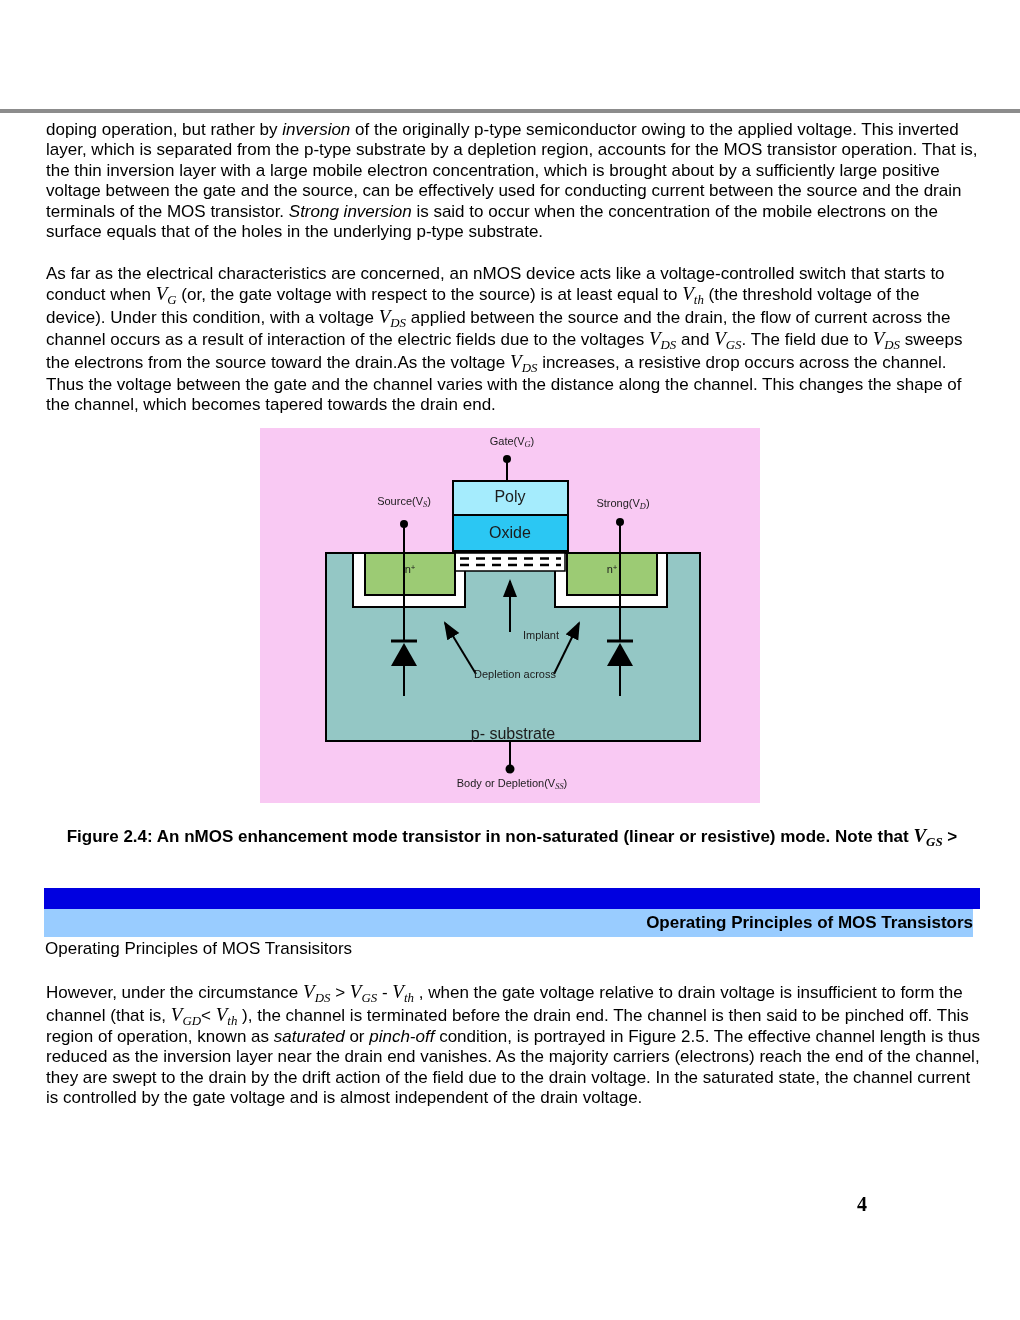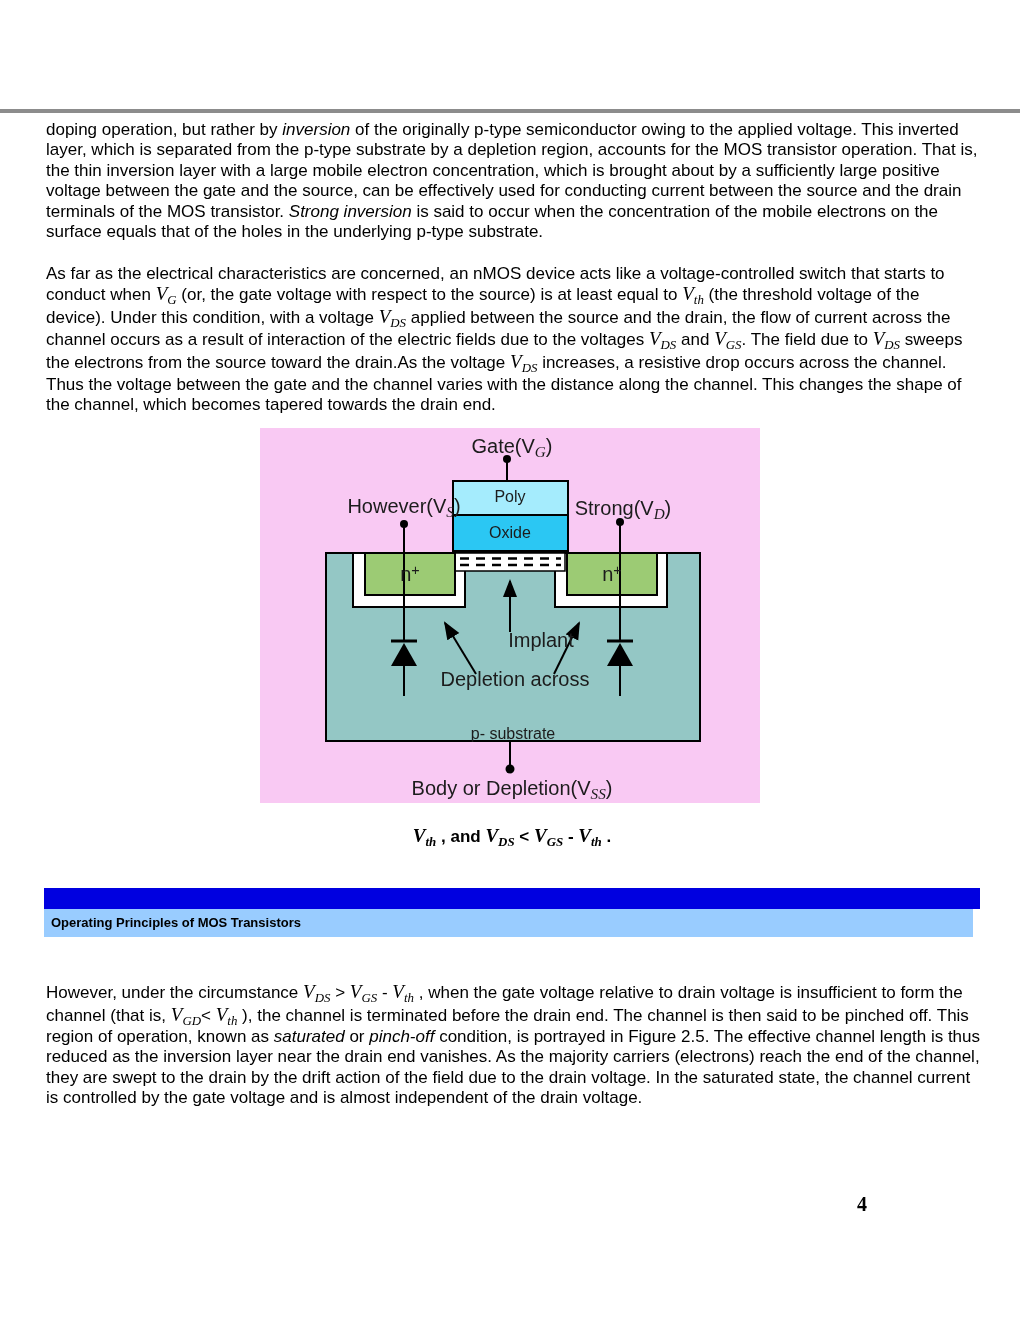--- a/index.html
+++ b/index.html
@@ -15,29 +15,29 @@
   .sg-n{}
   .sg-i{font-style:italic;margin-top:48px;}
   .sg-v{font-family:"Liberation Serif",serif;font-style:italic;font-size:1.12em;line-height:1;}
   .sg-sub{font-family:"Liberation Serif",serif;font-style:italic;font-size:0.76em;
           vertical-align:-0.28em;line-height:1;}
   .sg-sup{font-size:0.72em;vertical-align:0.4em;line-height:1;}
   
   #figure{position:absolute;left:260px;top:428px;width:500px;height:375px;}
   #figure svg{position:absolute;left:0;top:0;}
   .figlabel{position:absolute;transform:translateX(-50%);white-space:nowrap;
-            font-size:20px;color:#1c1c1c;}
+            font-size:11px;color:#1c1c1c;}
   .figlabel.big{font-size:16px;}
   
   #caption{position:absolute;left:46px;top:826px;width:932px;text-align:center;
            font-size:17px;font-weight:bold;line-height:21px;}
   
   #bar-dark{position:absolute;left:44px;top:888px;width:936px;height:21px;}
   #bar-light{position:absolute;left:44px;top:909px;width:929px;height:28px;}
-  #bar-light .hdr{font-size:13px;font-weight:bold;line-height:28px;padding-left:7px;}
+  #bar-light .hdr{font-size:17px;font-weight:bold;line-height:28px;padding-left:7px;text-align:right;}
   #subheader{position:absolute;left:45px;top:939px;font-size:17px;}
   
   #pagenum{position:absolute;left:857px;top:1193px;font-family:"Liberation Serif",serif;
            font-weight:bold;font-size:20px;}
 </style>
 </head>
 <body>
 
 <div id="page">
 
@@ -93,38 +93,39 @@
       <line x1="250" y1="204" x2="250" y2="153" stroke="#000" stroke-width="2" marker-end="url(#arr)"></line>
 
       <line x1="216" y1="246" x2="185" y2="195" stroke="#000" stroke-width="2" marker-end="url(#arr)"></line>
       <line x1="294" y1="246" x2="319" y2="195" stroke="#000" stroke-width="2" marker-end="url(#arr)"></line>
 
       <line x1="250" y1="313" x2="250" y2="340" stroke="#000" stroke-width="2"></line>
       <circle cx="250" cy="341" r="4.5" fill="#000"></circle>
     </svg>
 
     <div class="figlabel" style="left:252px;top:7px;"><span class="sg-n">Gate(V</span><span class="sg-sub">G</span><span class="sg-n">)</span></div>
-    <div class="figlabel" style="left:144px;top:67px;"><span class="sg-n">However(V</span><span class="sg-sub">S</span><span class="sg-n">)</span></div>
+    <div class="figlabel" style="left:144px;top:67px;"><span class="sg-n">Source(V</span><span class="sg-sub">S</span><span class="sg-n">)</span></div>
     <div class="figlabel" style="left:363px;top:69px;"><span class="sg-n">Strong(V</span><span class="sg-sub">D</span><span class="sg-n">)</span></div>
     <div class="figlabel big" style="left:250px;top:60px;">Poly</div>
     <div class="figlabel big" style="left:250px;top:96px;">Oxide</div>
     <div class="figlabel" style="left:150px;top:135px;"><span class="sg-n">n</span><span class="sg-sup">+</span></div>
     <div class="figlabel" style="left:352px;top:135px;"><span class="sg-n">n</span><span class="sg-sup">+</span></div>
     <div class="figlabel" style="left:249px;top:201px;margin-left:32px;">Implant</div>
     <div class="figlabel" style="left:255px;top:240px;">Depletion across</div>
     <div class="figlabel big" style="left:253px;top:277px;margin-top:20px;">p- substrate</div>
     <div class="figlabel" style="left:252px;top:349px;"><span class="sg-n">Body or Depletion(V</span><span class="sg-sub">SS</span><span class="sg-n">)</span></div>
   </div>
 
   <div id="caption">
-    <div><span class="sg-v">V</span><span class="sg-sub">th</span><span class="sg-n"> , and </span><span class="sg-v">V</span><span class="sg-sub">DS</span><span class="sg-n"> &lt; </span><span class="sg-v">V</span><span class="sg-sub">GS</span><span class="sg-n"> - </span><span class="sg-v">V</span><span class="sg-sub">th</span><span class="sg-n"> .</span></div>
+    <div><span class="sg-n">Figure 2.4: An nMOS enhancement mode transistor in non-saturated (linear or resistive) mode. Note that </span><span class="sg-v">V</span><span class="sg-sub">GS</span><span class="sg-n"> &gt;</span></div>
   </div>
 
   <div id="bar-dark" style="background-color: rgb(0, 0, 224);"></div>
   <div id="bar-light" style="background-color: rgb(153, 204, 255);">
     <div class="hdr">Operating Principles of MOS Transistors</div>
   </div>
+  <div id="subheader">Operating Principles of MOS Transisitors</div>
 
   <div id="p3" class="para"><span class="sg-n">However, under the circumstance </span><span class="sg-v">V</span><span class="sg-sub">DS</span><span class="sg-n"> &gt; </span><span class="sg-v">V</span><span class="sg-sub">GS</span><span class="sg-n"> - </span><span class="sg-v">V</span><span class="sg-sub">th</span><span class="sg-n"> , when the gate voltage relative to drain voltage is insufficient to form the channel (that is, </span><span class="sg-v">V</span><span class="sg-sub">GD</span><span class="sg-n">&lt; </span><span class="sg-v">V</span><span class="sg-sub">th</span><span class="sg-n"> ), the channel is terminated before the drain end. The channel is then said to be pinched off. This region of operation, known as </span><span class="sg-i">saturated</span><span class="sg-n"> or </span><span class="sg-i">pinch-off</span><span class="sg-n"> condition, is portrayed in Figure 2.5. The effective channel length is thus reduced as the inversion layer near the drain end vanishes. As the majority carriers (electrons) reach the end of the channel, they are swept to the drain by the drift action of the field due to the drain voltage. In the saturated state, the channel current is controlled by the gate voltage and is almost independent of the drain voltage.</span></div>
 
   <div id="pagenum">4</div>
 
 </div>
 
 </body></html>

